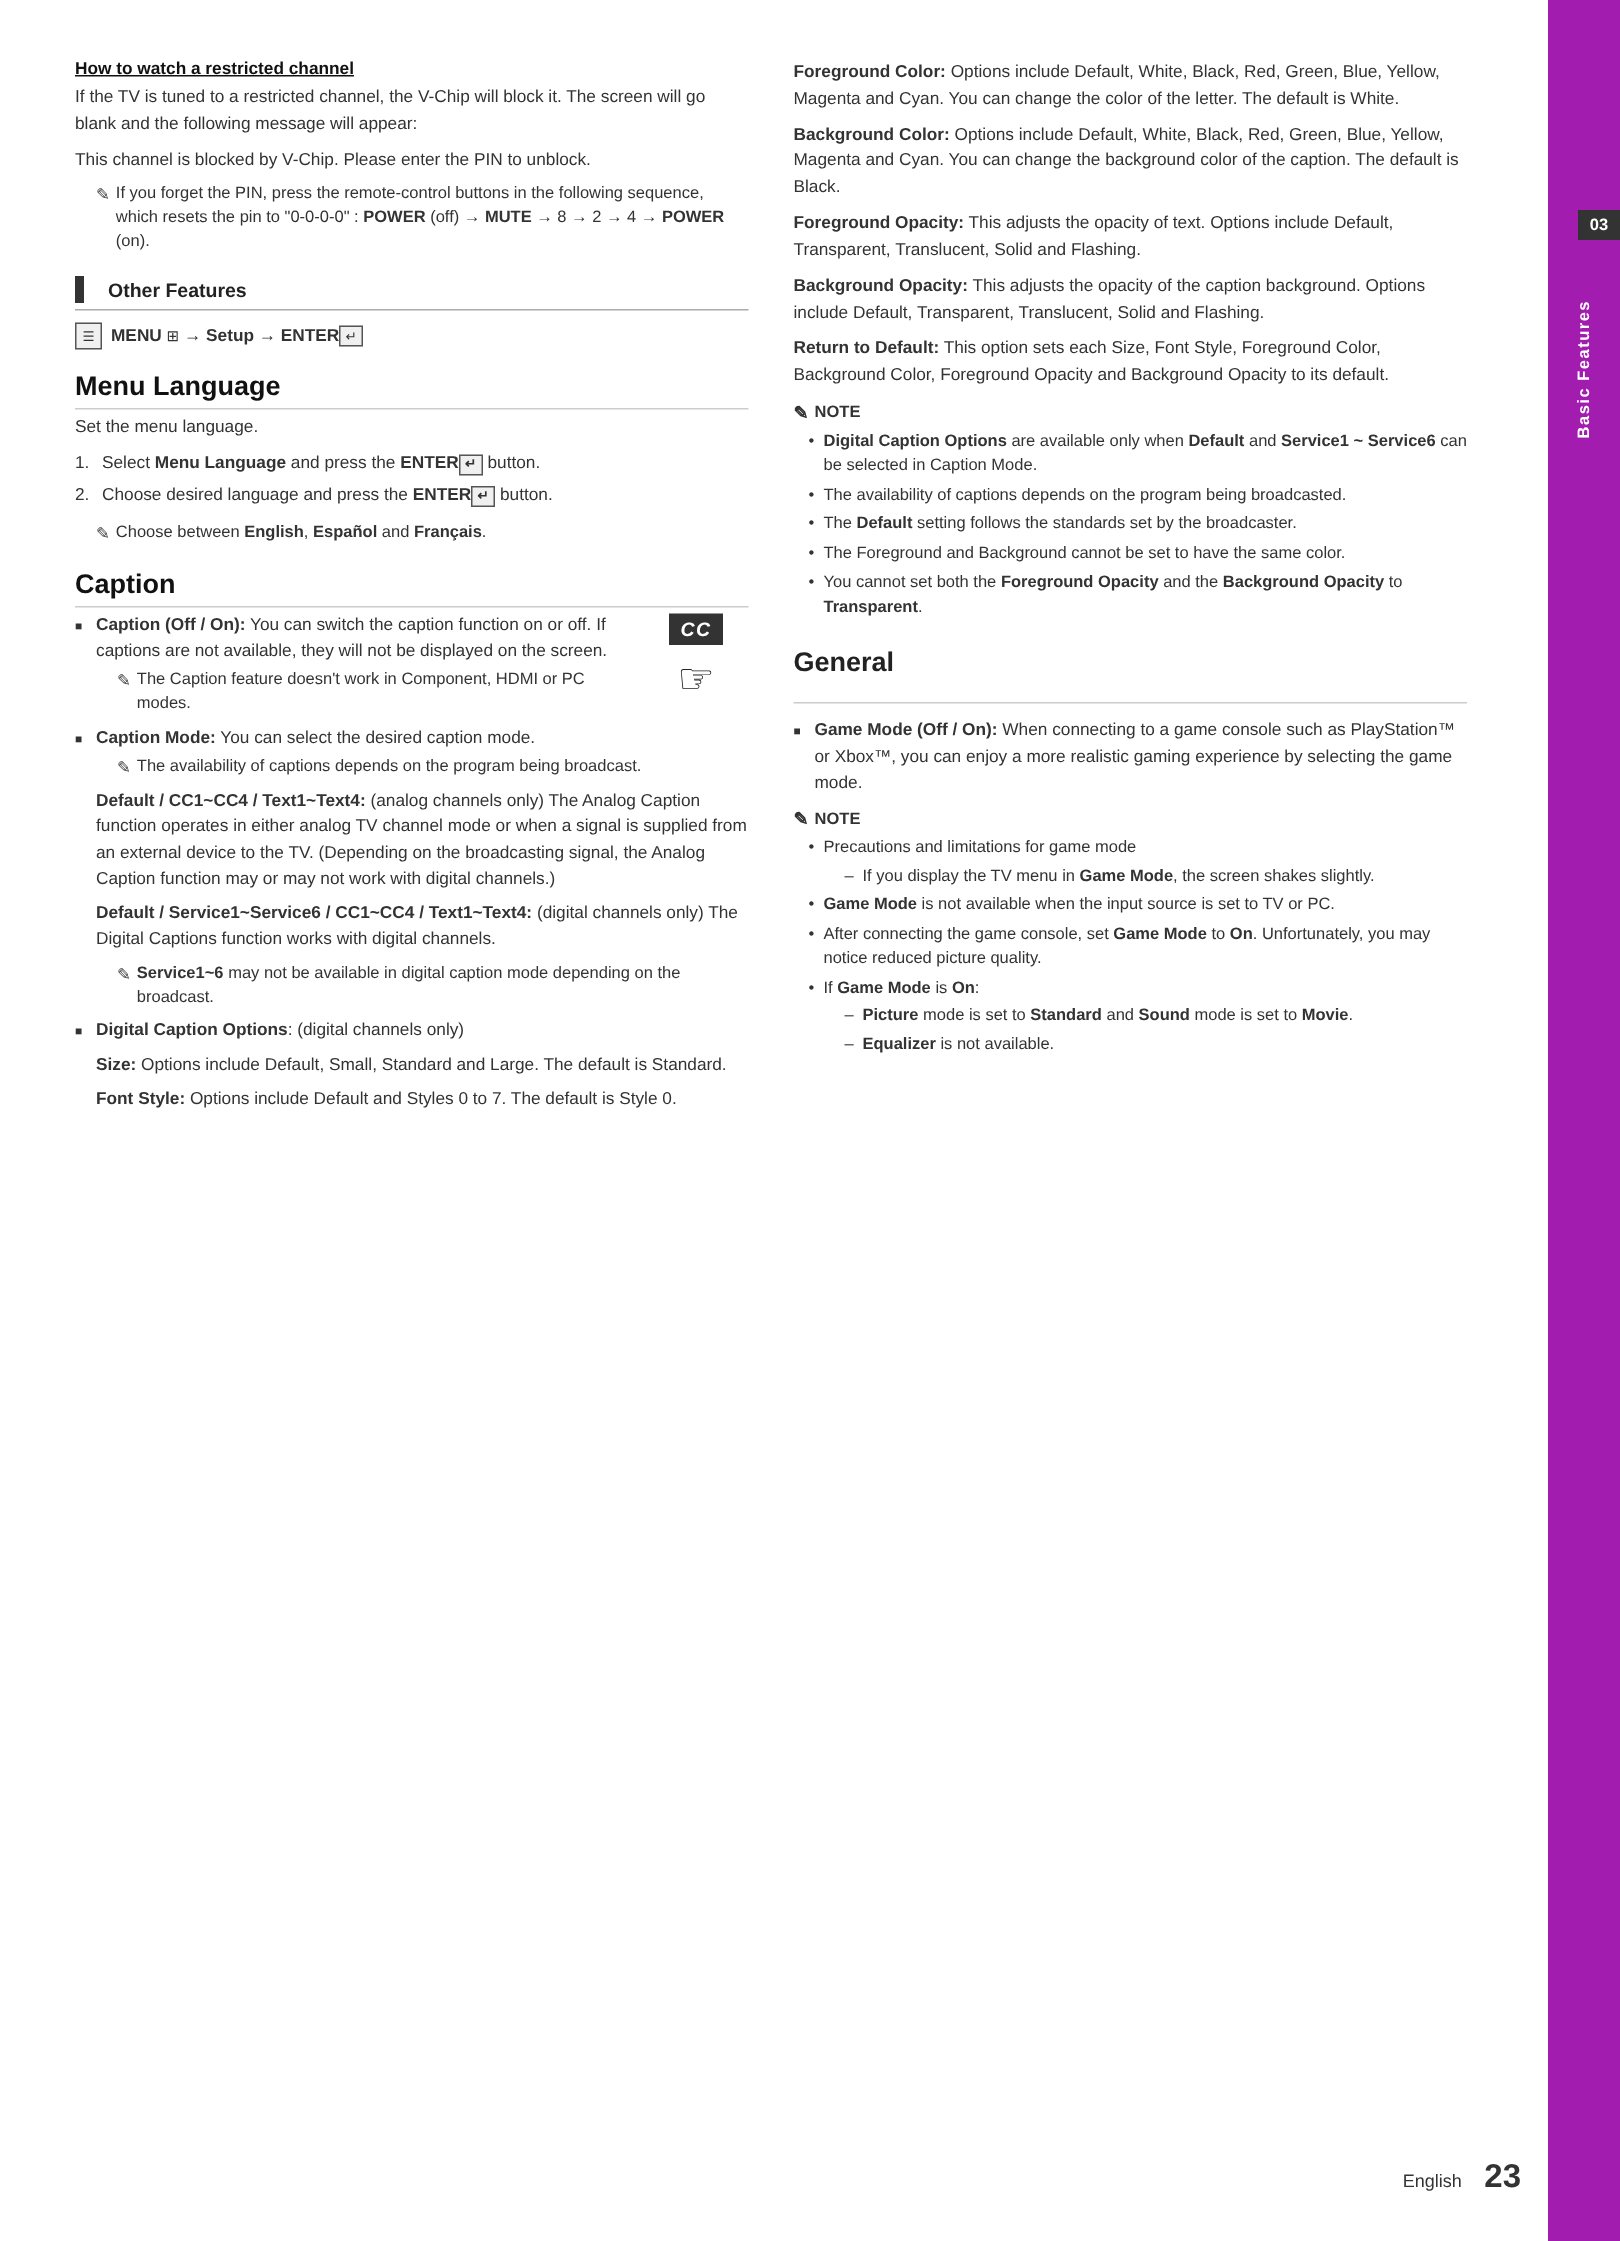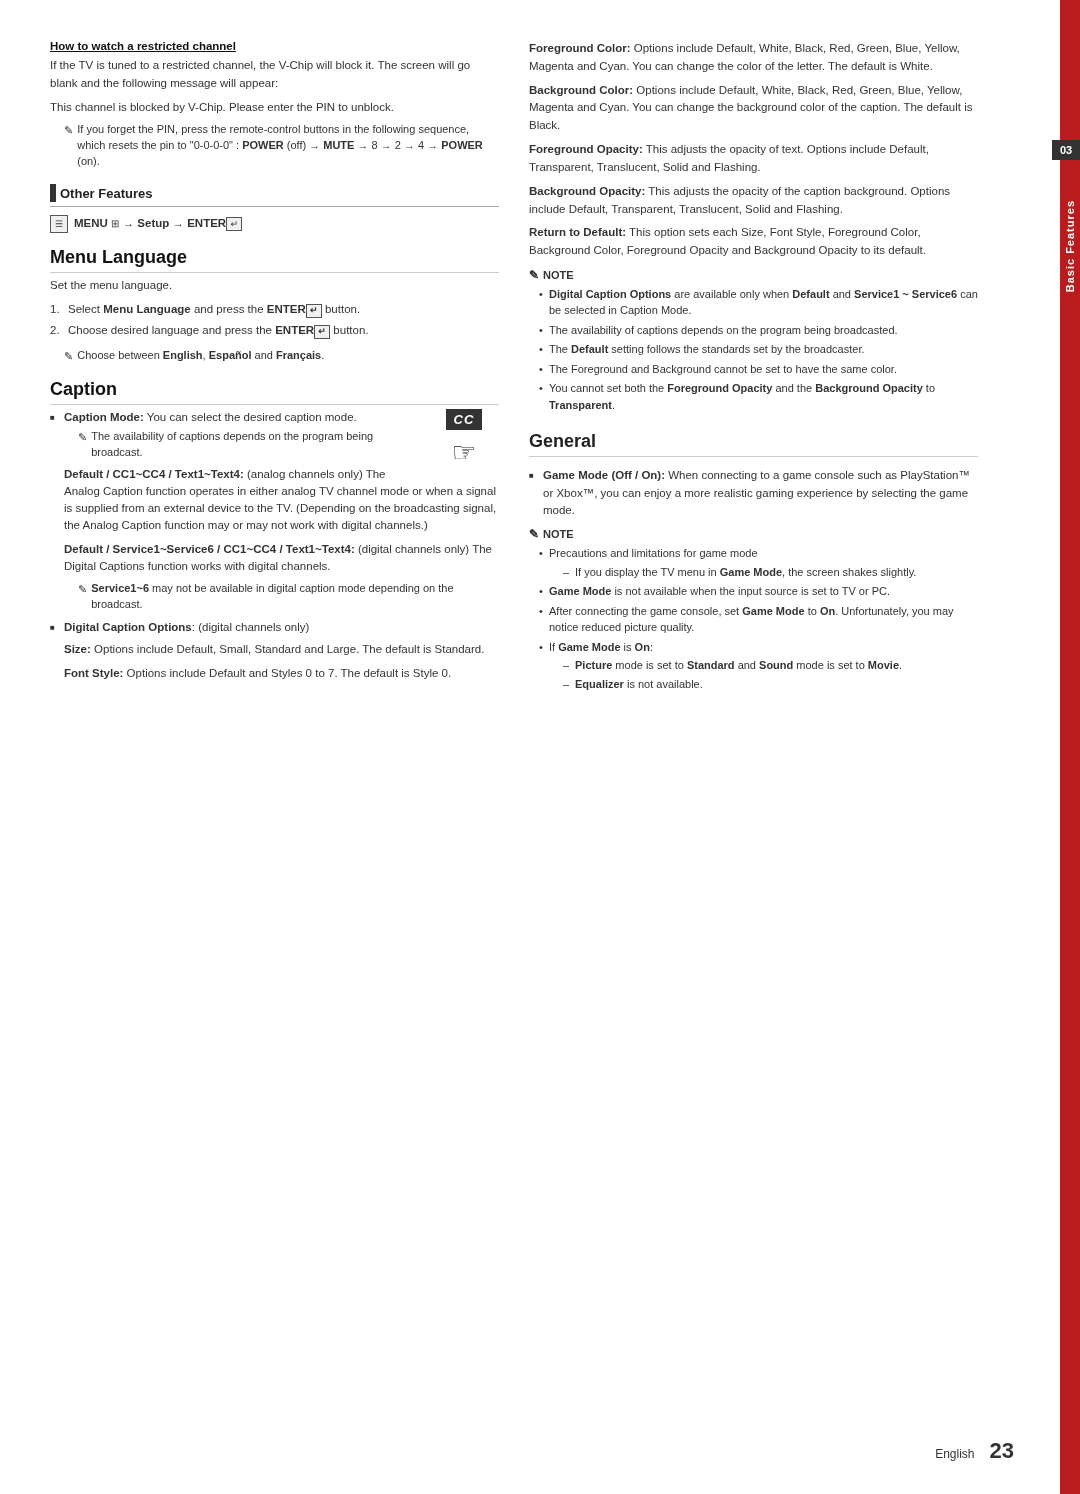--- a/index.html
+++ b/index.html
@@ -14,22 +14,22 @@
       overflow-x: hidden;
     }
     .page-container {
       display: flex;
       width: 1080px;
       min-height: 1494px;
       padding: 0;
     }
     
     .side-tab {
-      width: 20px;
-      background: #b91c1c;
+      width: 48px;
+      background: #a21caf;
       display: flex;
       align-items: flex-start;
       justify-content: center;
       padding-top: 200px;
       position: absolute;
       right: 0;
       top: 0;
       height: 100%;
     }
     .side-tab-text {
@@ -76,21 +76,21 @@
       color: #111;
       margin-bottom: 4px;
       margin-top: 0;
       padding-bottom: 4px;
       border-bottom: 1px solid #ccc;
     }
     
     .other-features-header {
       display: flex;
       align-items: center;
-      gap: 0;
+      gap: 12px;
       margin-bottom: 8px;
       border-bottom: 1px solid #aaa;
       padding-bottom: 4px;
     }
     .blue-bar {
       width: 6px;
       height: 18px;
       background: #333;
       display: inline-block;
       margin-right: 4px;
@@ -278,21 +278,21 @@
       font-size: 11.5px;
       font-weight: bold;
       text-decoration: underline;
       margin-bottom: 5px;
       color: #111;
     }
     
     .general-title {
       font-size: 18px;
       font-weight: bold;
-      padding-bottom: 4px;
+      padding-bottom: 16px;
       border-bottom: 1px solid #ccc;
       margin-bottom: 10px;
     }
     .sub-dash-list {
       list-style: none;
       padding-left: 14px;
       margin: 2px 0;
     }
     .sub-dash-list li {
       font-size: 11px;
@@ -358,20 +358,26 @@
         <div class="section-title">Caption</div>
 
         <div style="position:relative;">
           <div class="cc-illustration">
             <div class="cc-box">CC</div>
             <div class="hand-icon">☞</div>
           </div>
 
           <ul class="bullet-list">
 
+            <li>
+              <span class="bold">Caption (Off / On):</span> You can switch the caption function on or off. If captions are not available, they will not be displayed on the screen.
+              <div class="indent-note">
+                <span>The Caption feature doesn't work in Component, HDMI or PC modes.</span>
+              </div>
+            </li>
 
             <li>
               <span class="bold">Caption Mode:</span> You can select the desired caption mode.
               <div class="indent-note">
                 <span>The availability of captions depends on the program being broadcast.</span>
               </div>
               <p style="margin-top:5px;font-size:11.5px;line-height:1.5;">
                 <span class="bold">Default / CC1~CC4 / Text1~Text4:</span> (analog channels only) The Analog Caption function operates in either analog TV channel mode or when a signal is supplied from an external device to the TV. (Depending on the broadcasting signal, the Analog Caption function may or may not work with digital channels.)
               </p>
               <p style="margin-top:5px;font-size:11.5px;line-height:1.5;">

